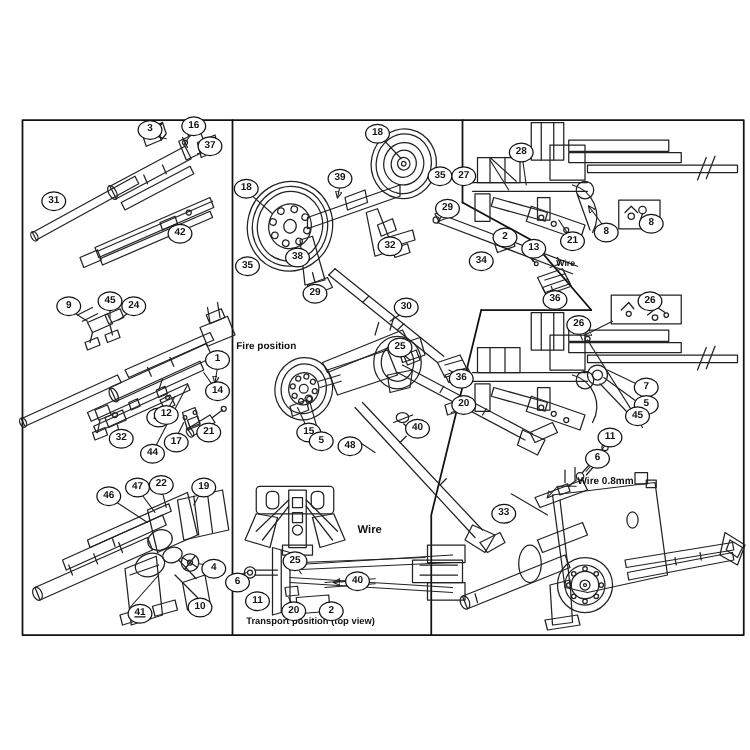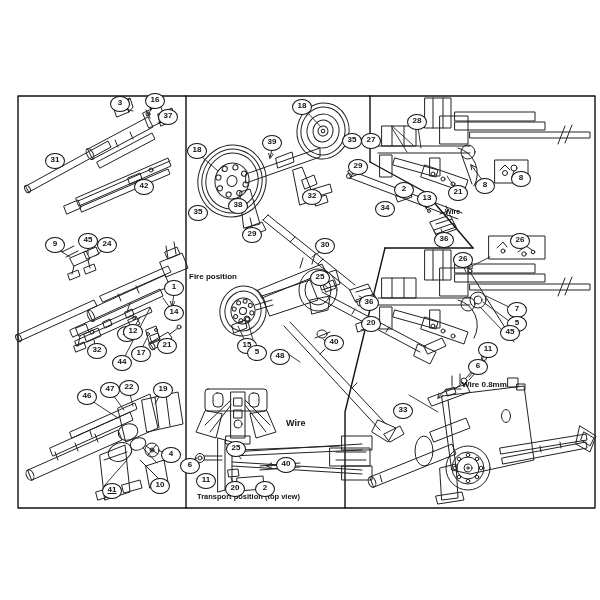--- a/index.html
+++ b/index.html
@@ -453,21 +453,21 @@
 <div class="lbl" style="left:189px;top:272px;font-size:8px;">Fire position</div>
 <div class="lbl" style="left:286px;top:418px;font-size:9px;">Wire</div>
 <div class="lbl" style="left:445px;top:208px;font-size:7px;">Wire</div>
 <div class="lbl" style="left:462px;top:380px;font-size:8px;">Wire 0.8mm</div>
 <div class="lbl" style="left:197px;top:492px;font-size:7.5px;">Transport position (top view)</div>
 
 <div id="callouts">
       <div class="co" style="left: 120px; top: 104px;">3</div>
       <div class="co" style="left: 155px; top: 101px;">16</div>
       <div class="co" style="left: 168px; top: 117px;">37</div>
-      <div class="co" style="left: 43px; top: 161px; margin-left: 12px;">31</div>
+      <div class="co" style="left: 43px; top: 161px;">31</div>
       <div class="co" style="left: 144px; top: 187px;">42</div>
       <div class="co" style="left: 55px; top: 245px;">9</div>
       <div class="co" style="left: 88px; top: 241px;">45</div>
       <div class="co" style="left: 107px; top: 245px;">24</div>
       <div class="co" style="left: 174px; top: 288px;">1</div>
       <div class="co" style="left: 127px; top: 334px;">23</div>
       <div class="co" style="left: 174px; top: 313px;">14</div>
       <div class="co" style="left: 133px; top: 332px;">12</div>
       <div class="co" style="left: 97px; top: 351px;">32</div>
       <div class="co" style="left: 141px; top: 354px;">17</div>

